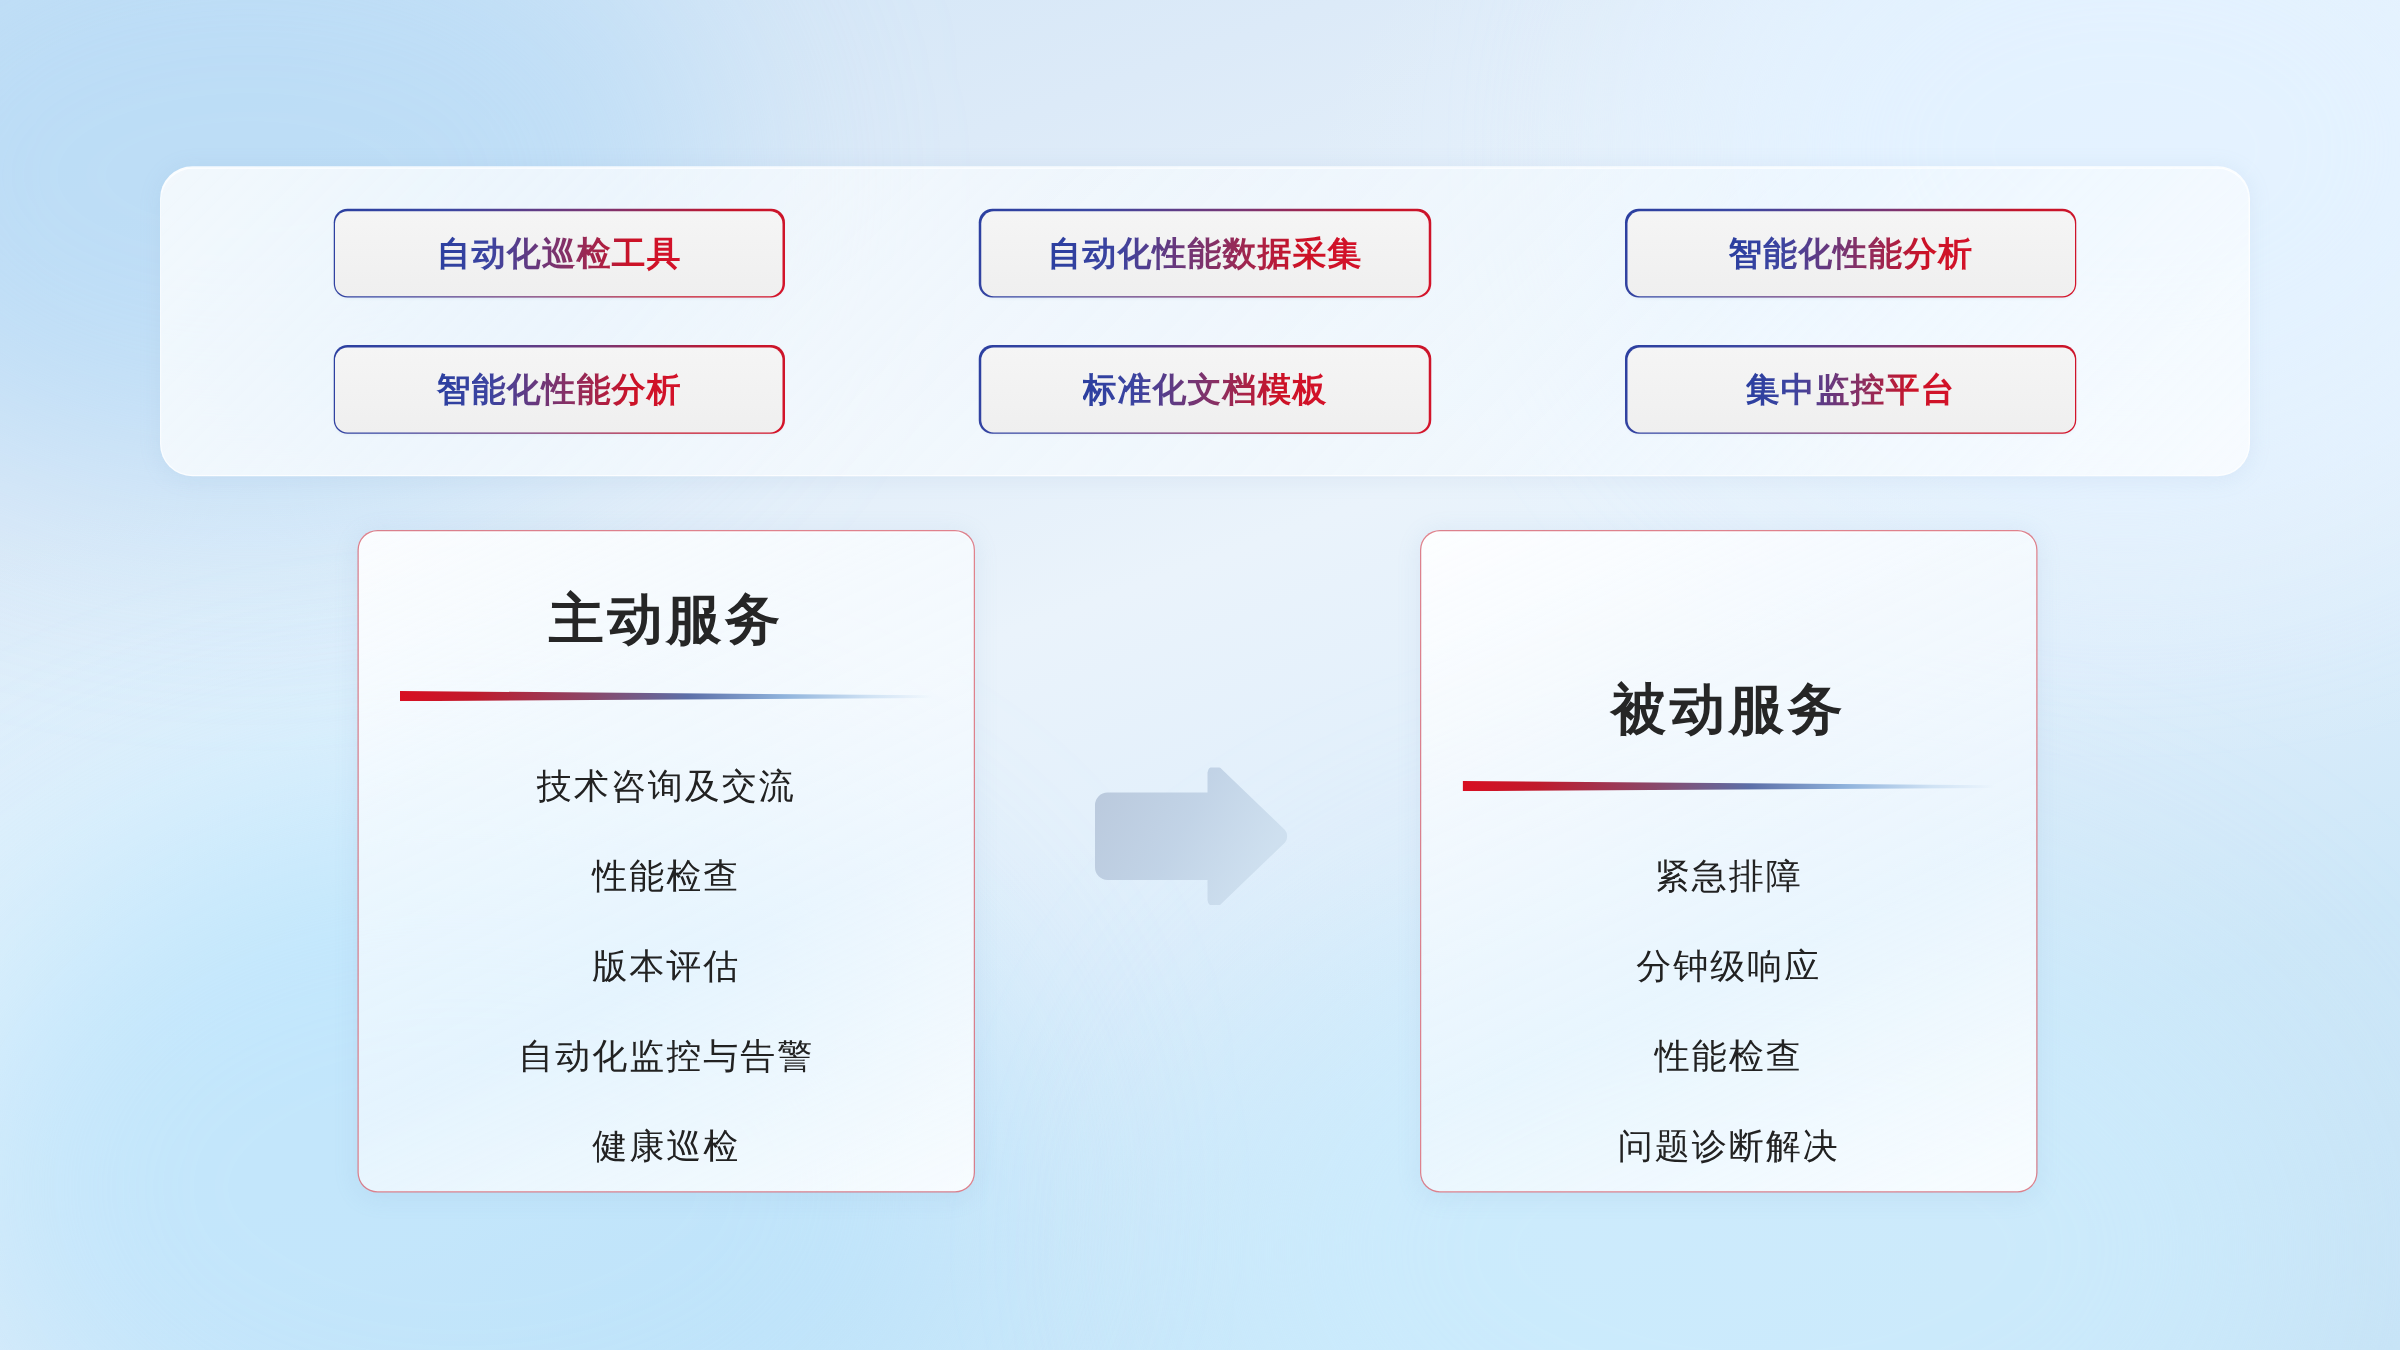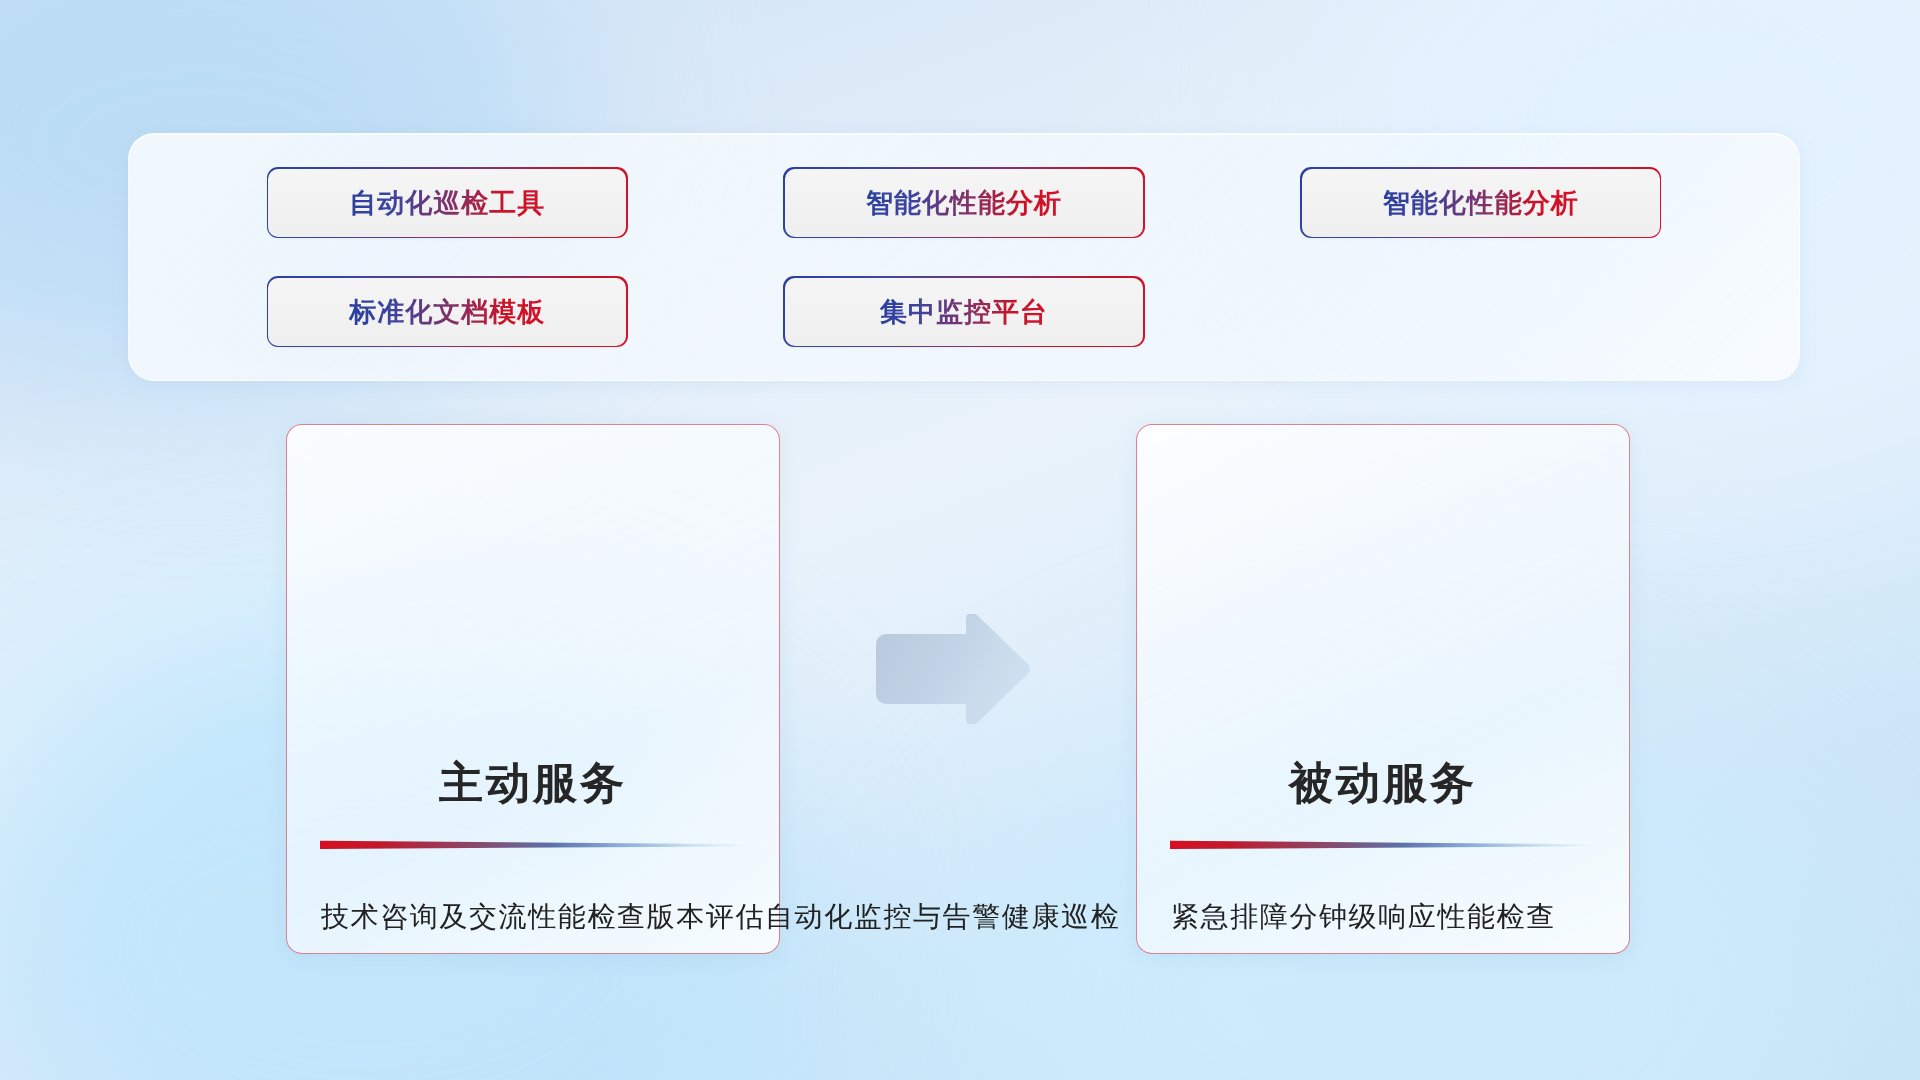--- a/index.html
+++ b/index.html
@@ -84,21 +84,21 @@
 
   .card-title {
     font-size:44px; font-weight:700; color:#262626; letter-spacing:3px;
     margin-top:14px;
   }
   .divider {
     width:426px; height:10px; margin-top:26px;
     clip-path:polygon(0 18%, 100% 52%, 100% 74%, 0 100%);
     background:linear-gradient(90deg,#d80f22 0%, #c01a2c 14%, #8a4769 36%, #5c6fa8 54%, #8fb3dc 72%, #cfe2f4 88%, rgba(232,242,252,0) 100%);
   }
-  .items { margin-top:32px; width:100%; display:flex; flex-direction:row; align-items:center; }
+  .items { margin-top:32px; width:100%; display:flex; flex-direction:column; align-items:center; }
   .item {
     font-size:28px; color:#222; letter-spacing:1.6px;
     height:72px; line-height:72px; white-space:nowrap;
   }
 
   
   .arrow-wrap {
     position:absolute; left:872px; top:614px; width:160px; height:110px;
   }
   .arrow-wrap svg { width:100%; height:100%; display:block; }
@@ -111,20 +111,23 @@
 <div class="blob blob-c"></div>
 <div class="blob blob-d"></div>
 
 <div class="top-panel">
   <div class="chip-grid">
 
     <div class="chip">
       <span>自动化巡检工具</span>
     </div>
 
+    <div class="chip">
+      <span>自动化性能数据采集</span>
+    </div>
 
     <div class="chip">
       <span>智能化性能分析</span>
     </div>
 
     <div class="chip">
       <span>智能化性能分析</span>
     </div>
 
     <div class="chip">
@@ -163,14 +166,15 @@
   </svg>
 </div>
 
 <div class="card card-right">
   <div class="card-title">被动服务</div>
   <div class="divider"></div>
   <div class="items">
     <div class="item">紧急排障</div>
     <div class="item">分钟级响应</div>
     <div class="item">性能检查</div>
+    <div class="item">问题诊断解决</div>
   </div>
 </div>
 
 </body></html>

